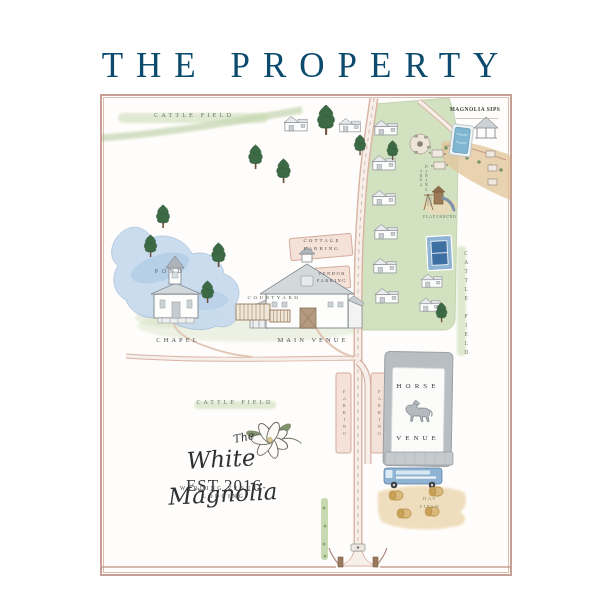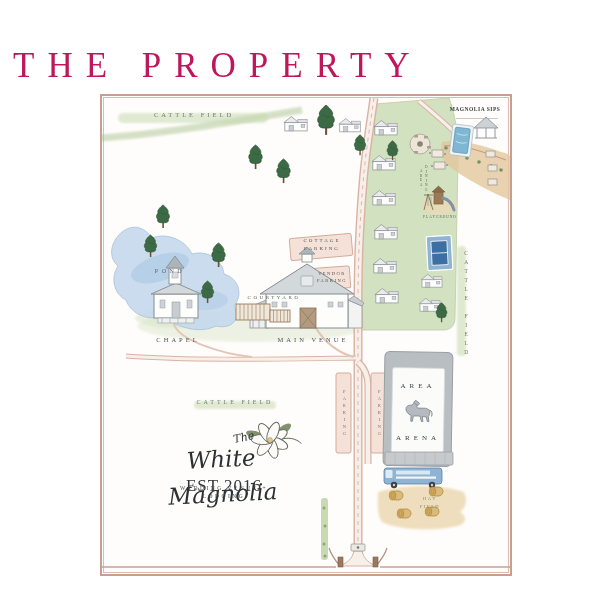--- a/index.html
+++ b/index.html
@@ -1,18 +1,18 @@
 <!DOCTYPE html>
 <html><head>
 <meta charset="utf-8">
 <style>
   html,body{margin:0;padding:0;background:#fff;}
   .page{position:relative;width:600px;height:600px;background:#ffffff;overflow:hidden;font-family:"Liberation Serif",serif;}
-  .title{position:absolute;top:46px;left:0;width:600px;margin:0;font-weight:400;
-         font-size:35px;letter-spacing:13px;text-indent:13px;color:#be185d;font-family:"Liberation Serif",serif;}
+  .title{position:absolute;top:46px;left:0;width:600px;margin:0;text-align:center;font-weight:400;
+         font-size:35px;letter-spacing:13px;text-indent:13px;color:#0c4a6e;font-family:"Liberation Serif",serif;}
   .map-frame{position:absolute;left:100px;top:94px;width:408px;height:478px;
              border:2px solid #c79f92;box-shadow:inset 0 0 0 1px #ffffff,inset 0 0 0 2px #dcbcae;background:#fffdfb;}
   .art{position:absolute;left:0;top:0;}
   .lbl{position:absolute;font-family:"Liberation Serif",serif;text-align:center;line-height:1.5;color:#6d7f6a;}
   .slate{color:#4d555b;}
   .gray{color:#55504b;}
   .vlbl{display:flex;align-items:center;justify-content:center;writing-mode:vertical-rl;text-orientation:upright;}
   .script{font-style:italic;font-family:"DejaVu Serif",serif;}
 </style>
 </head>
@@ -307,23 +307,23 @@
     <div class="lbl slate" style="left:48px;top:239px;width:56px;font-size:6.5px;letter-spacing:3px;">CHAPEL</div>
 
     <div class="lbl slate" style="left:174px;top:239px;width:74px;font-size:6.5px;letter-spacing:3px;">MAIN VENUE</div>
 
     <div class="lbl" style="left:94px;top:302px;width:78px;font-size:6px;letter-spacing:3px;">CATTLE FIELD</div>
 
     <div class="lbl vlbl" style="left:234px;top:280px;width:15px;height:74px;font-size:4.5px;letter-spacing:2px;color:#8a7064;">PARKING</div>
 
     <div class="lbl vlbl" style="left:269px;top:280px;width:15px;height:74px;font-size:4.5px;letter-spacing:2px;color:#8a7064;">PARKING</div>
 
-    <div class="lbl" style="left:290px;top:285px;width:52px;font-size:7px;letter-spacing:4px;color:#394149;">AREA</div>
-
-    <div class="lbl" style="left:290px;top:337px;width:52px;font-size:7px;letter-spacing:4px;color:#394149;">ARENA</div>
+    <div class="lbl" style="left:290px;top:285px;width:52px;font-size:7px;letter-spacing:4px;color:#394149;">HORSE</div>
+
+    <div class="lbl" style="left:290px;top:337px;width:52px;font-size:7px;letter-spacing:4px;color:#394149;">VENUE</div>
 
     <div class="lbl" style="left:312px;top:399px;width:32px;font-size:4.5px;letter-spacing:1.5px;line-height:1.7;color:#7e8a6e;">HAY FIELD</div>
 
     <div class="lbl script" style="left:122px;top:334px;width:40px;font-size:11px;color:#2f3437;transform:rotate(-12deg);">The</div>
     <div class="lbl script" style="left:28px;top:346px;width:184px;font-size:23px;color:#2c3134;transform:rotate(-3deg);">White Magnolia</div>
     <div class="lbl" style="left:56px;top:388px;width:132px;font-size:5.5px;letter-spacing:2.5px;color:#45494c;">WEDDING VENUE + LODGING</div>
     <div class="lbl" style="left:56px;top:377px;width:132px;font-size:17px;letter-spacing:1px;color:#34383b;">EST 2016</div>
   </div>
 </div>
 

